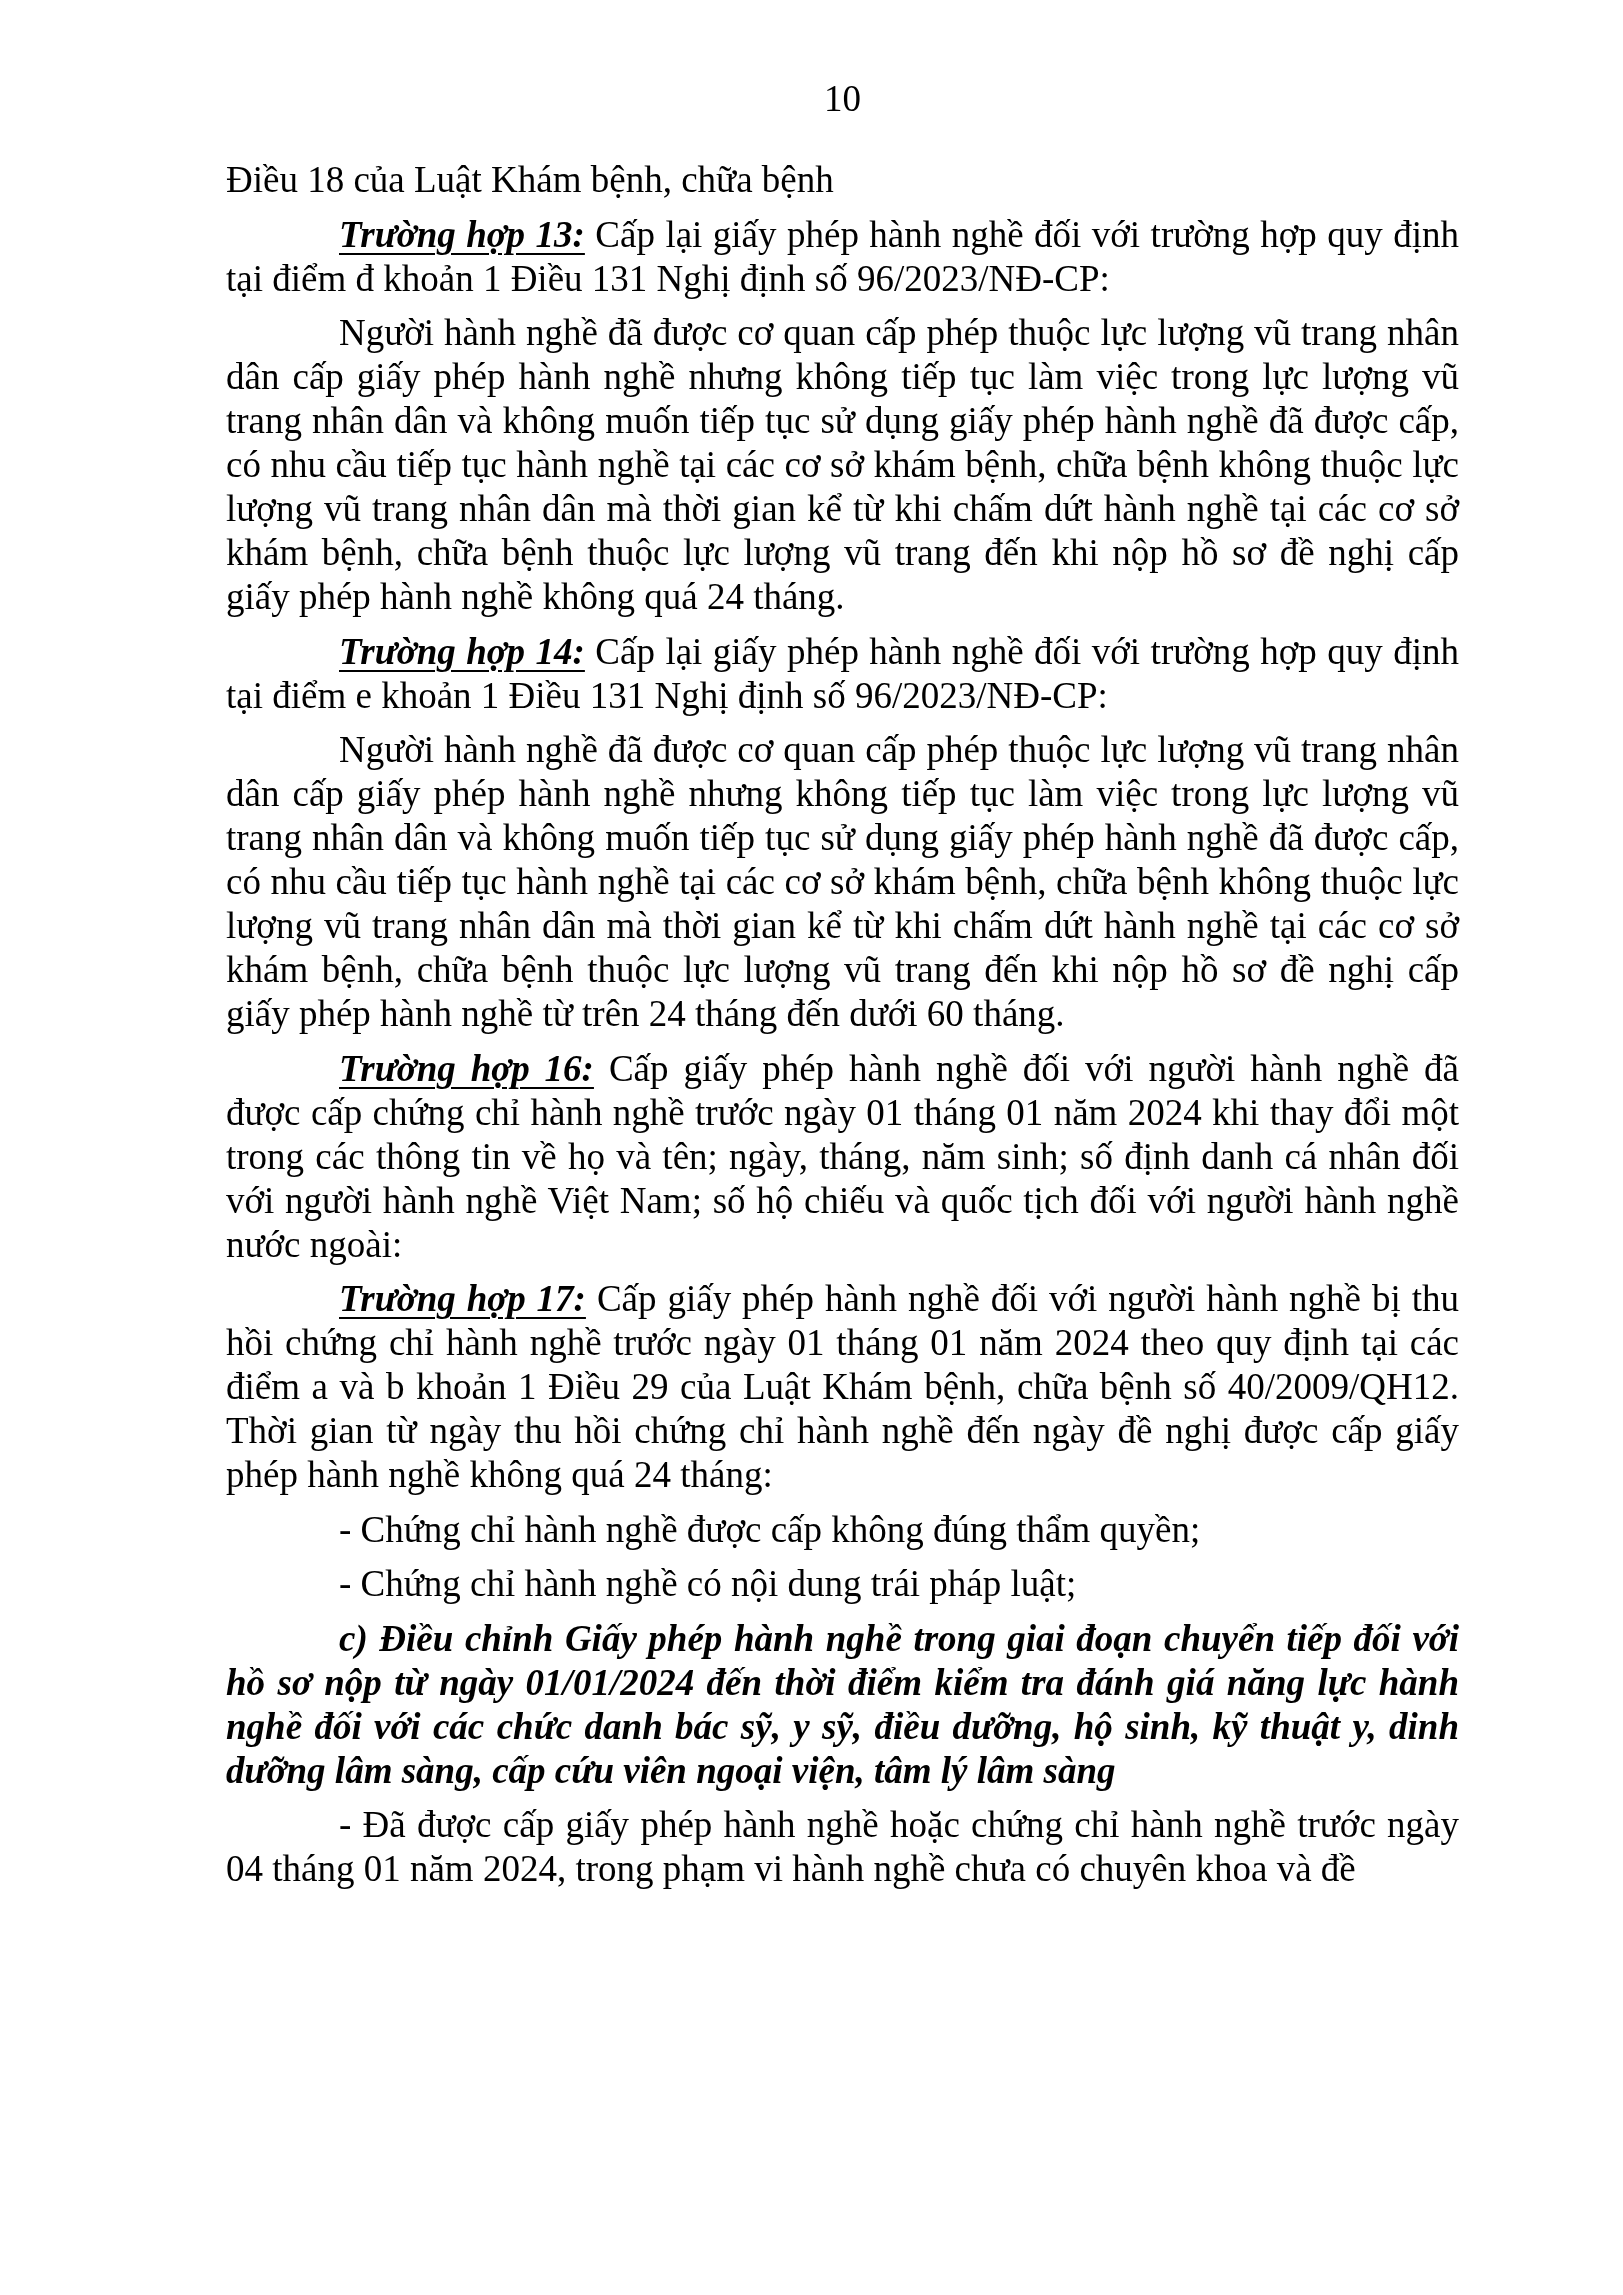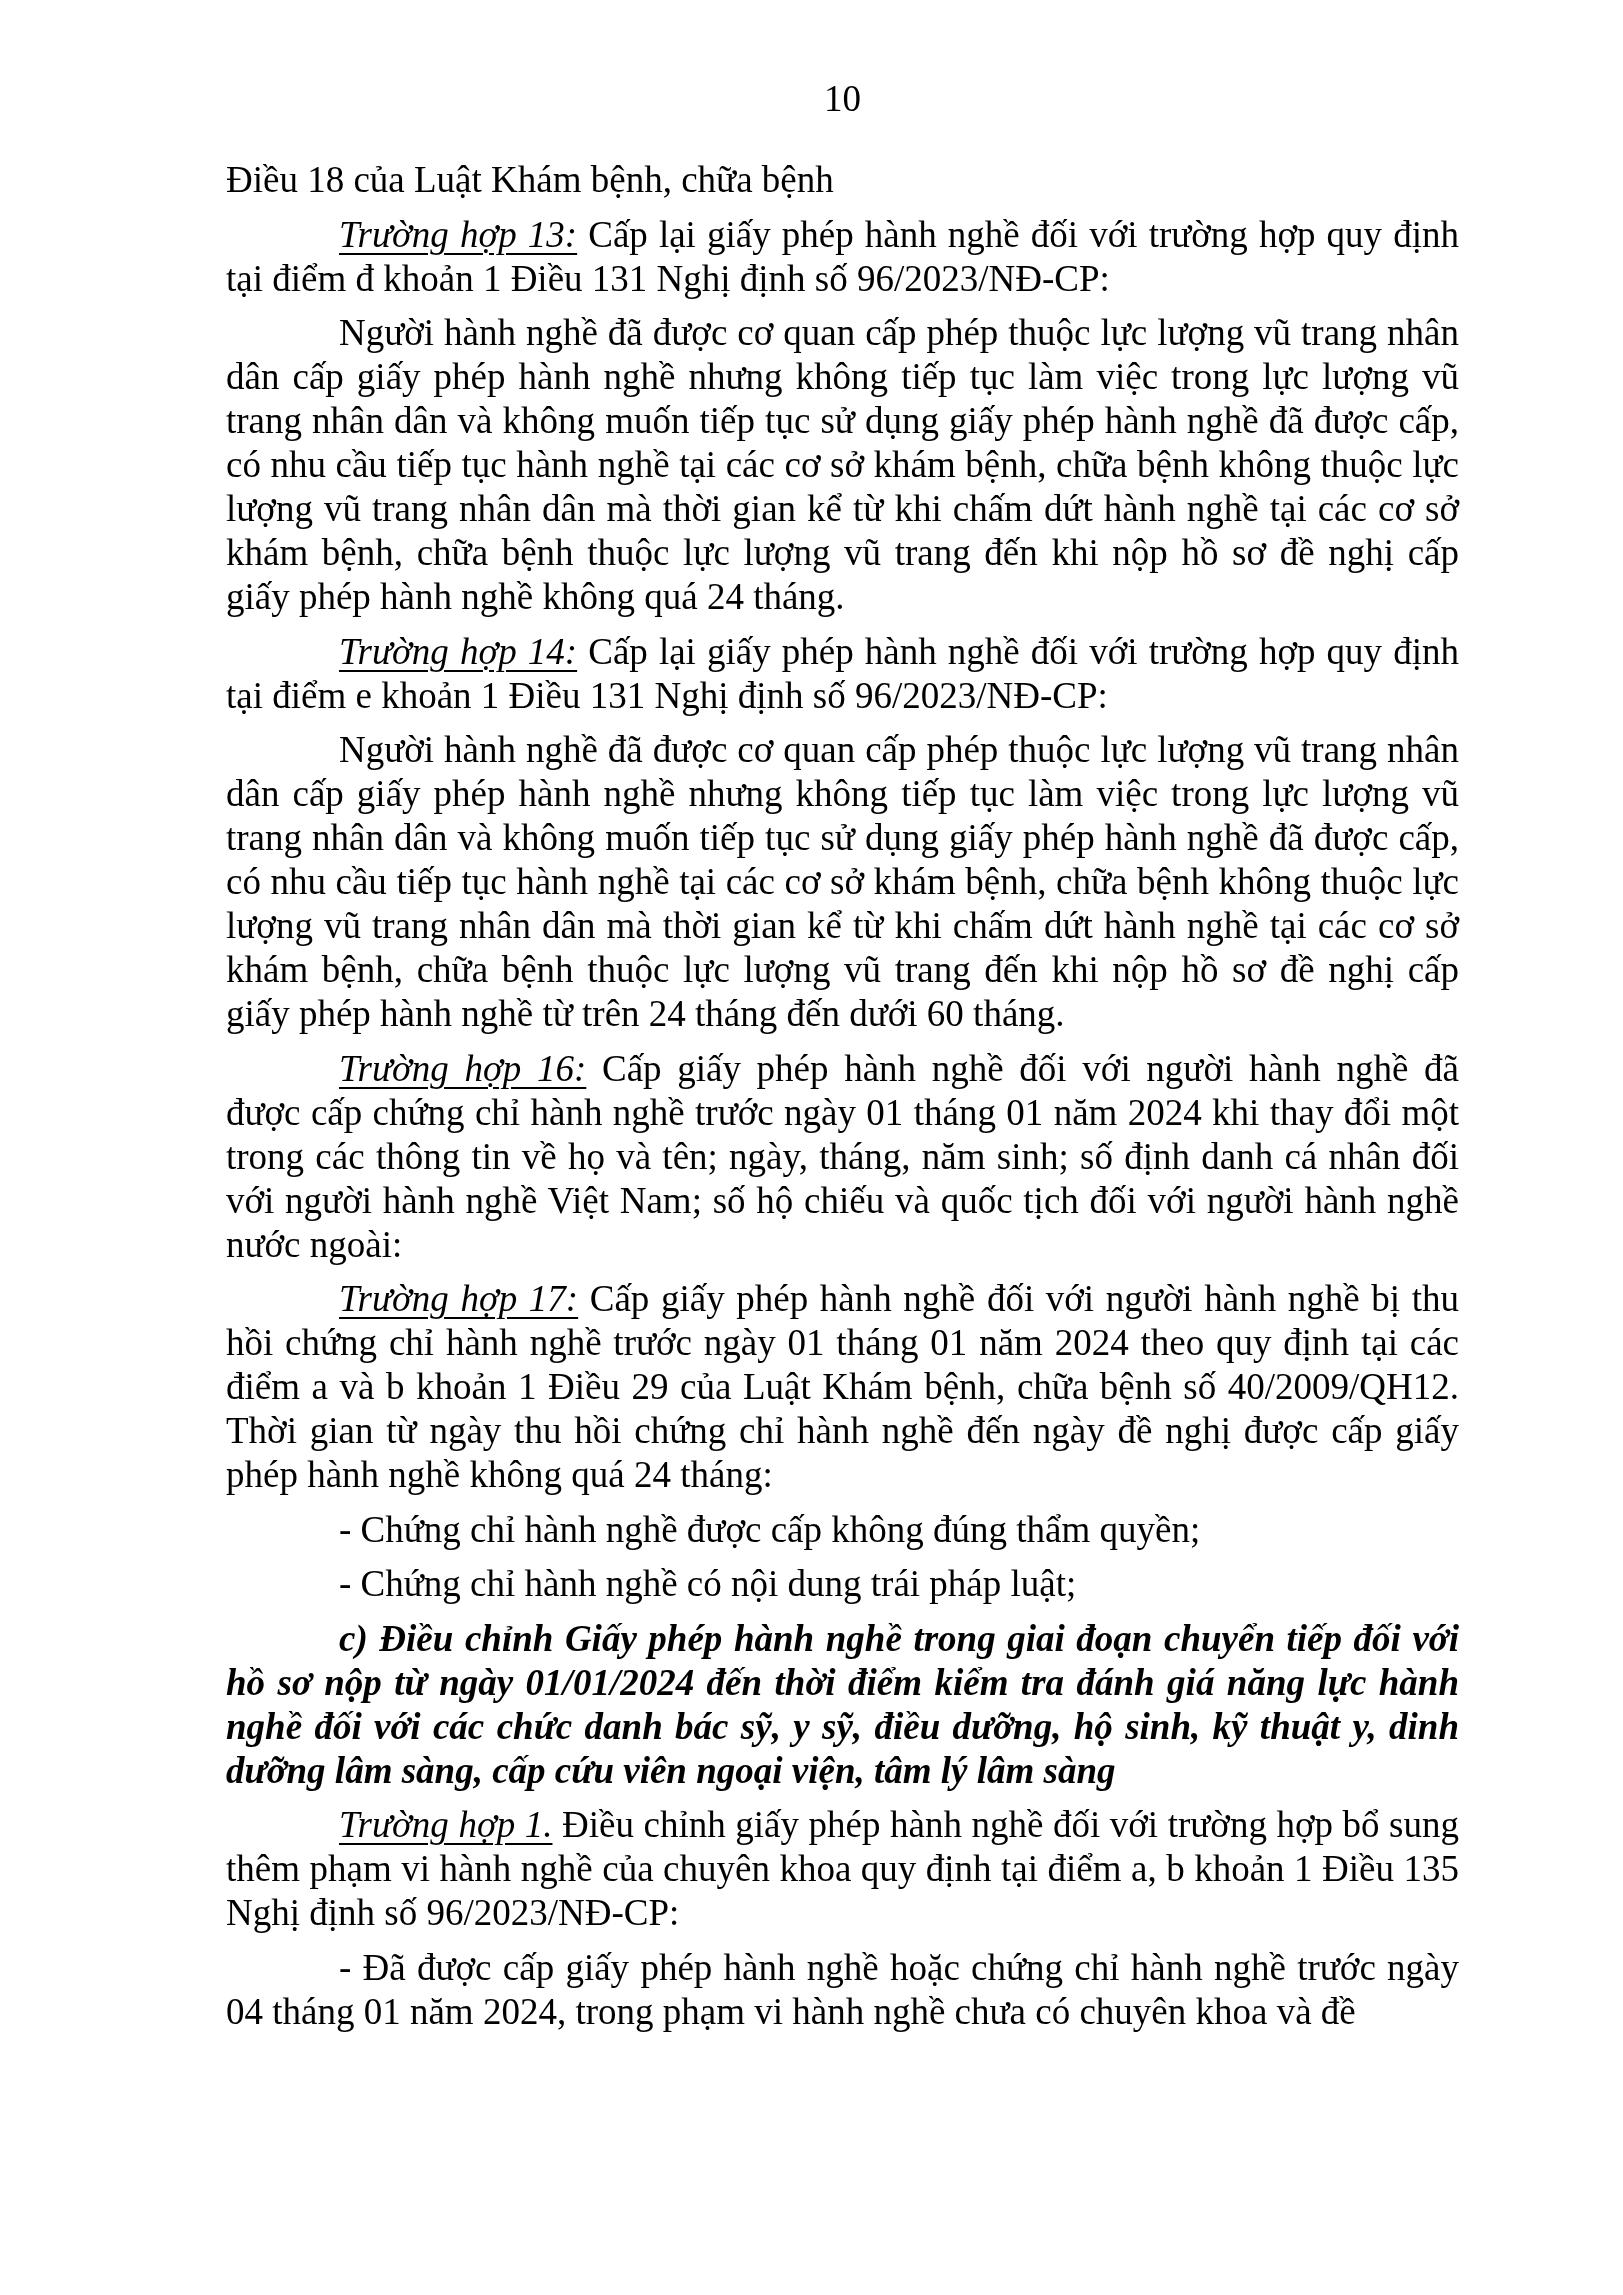--- a/index.html
+++ b/index.html
@@ -34,20 +34,21 @@
     margin-top: 0;
   }
   p.indent {
     text-indent: 113px;
   }
   .case-lead {
     font-style: italic;
     text-decoration: underline;
     text-decoration-thickness: 2px;
     text-underline-offset: 5.9px;
+    font-weight: bold;
   }
   p.bold-italic {
     font-weight: bold;
     font-style: italic;
   }
 </style>
 </head>
 <body>
 
 <div class="page">
@@ -68,18 +69,17 @@
   <p class="para indent"><span class="case-lead">Trường hợp 16:</span><span> Cấp giấy phép hành nghề đối với người hành nghề đã được cấp chứng chỉ hành nghề trước ngày 01 tháng 01 năm 2024 khi thay đổi một trong các thông tin về họ và tên; ngày, tháng, năm sinh; số định danh cá nhân đối với người hành nghề Việt Nam; số hộ chiếu và quốc tịch đối với người hành nghề nước ngoài:</span></p>
 
   <p class="para indent"><span class="case-lead">Trường hợp 17:</span><span> Cấp giấy phép hành nghề đối với người hành nghề bị thu hồi chứng chỉ hành nghề trước ngày 01 tháng 01 năm 2024 theo quy định tại các điểm a và b khoản 1 Điều 29 của Luật Khám bệnh, chữa bệnh số 40/2009/QH12. Thời gian từ ngày thu hồi chứng chỉ hành nghề đến ngày đề nghị được cấp giấy phép hành nghề không quá 24 tháng:</span></p>
 
   <p class="para indent">- Chứng chỉ hành nghề được cấp không đúng thẩm quyền;</p>
 
   <p class="para indent">- Chứng chỉ hành nghề có nội dung trái pháp luật;</p>
 
   <p class="para indent bold-italic">c) Điều chỉnh Giấy phép hành nghề trong giai đoạn chuyển tiếp đối với hồ sơ nộp từ ngày 01/01/2024 đến thời điểm kiểm tra đánh giá năng lực hành nghề đối với các chức danh bác sỹ, y sỹ, điều dưỡng, hộ sinh, kỹ thuật y, dinh dưỡng lâm sàng, cấp cứu viên ngoại viện, tâm lý lâm sàng</p>
 
-  <p class="para indent"><span class="case-lead">Trường hợp 1.</span><span> Điều chỉnh giấy phép hành nghề đối với trường hợp bổ sung thêm phạm vi hành nghề của chuyên khoa quy định tại điểm a, b khoản 1 Điều 135 Nghị định số 96/2023/NĐ-CP:</span></p>
 
   <p class="para indent">- Đã được cấp giấy phép hành nghề hoặc chứng chỉ hành nghề trước ngày 04 tháng 01 năm 2024, trong phạm vi hành nghề chưa có chuyên khoa và đề</p>
 
 </div>
 
 
 </body></html>

